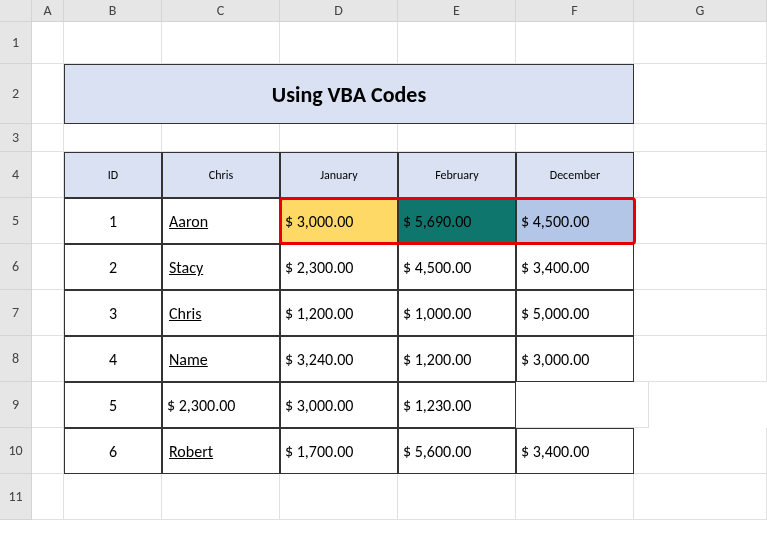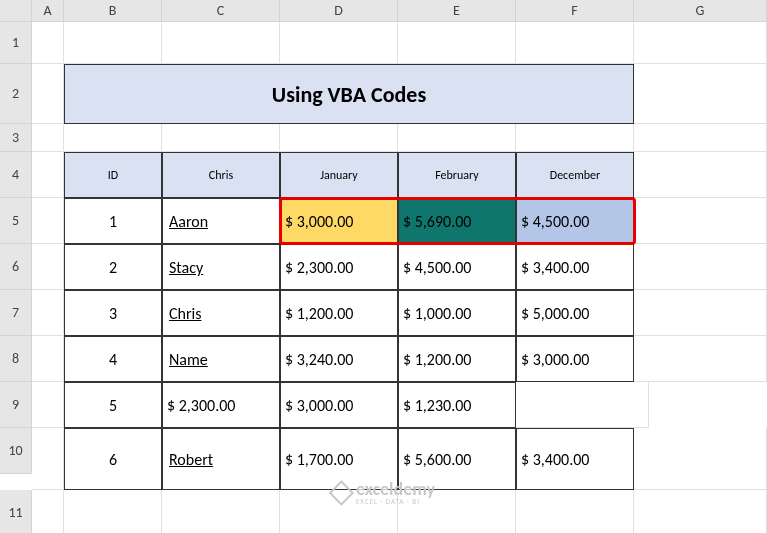--- a/index.html
+++ b/index.html
@@ -278,21 +278,21 @@
     <div class="sheet-row" style="height:46px">
       <div class="row-header" style="height:46px">9</div>
       <div class="cell c-A"></div>
       <div class="cell c-B tbl-cell center">5</div>
       <div class="cell c-D tbl-cell money">$ 2,300.00</div>
       <div class="cell c-E tbl-cell money">$ 3,000.00</div>
       <div class="cell c-F tbl-cell money">$ 1,230.00</div>
       <div class="cell c-G"></div>
     </div>
 
-    <div class="sheet-row" style="height:62px">
+    <div class="sheet-row" style="height:46px">
       <div class="row-header" style="height:46px">10</div>
       <div class="cell c-A"></div>
       <div class="cell c-B tbl-cell center">6</div>
       <div class="cell c-C tbl-cell left">Robert</div>
       <div class="cell c-D tbl-cell money">$ 1,700.00</div>
       <div class="cell c-E tbl-cell money">$ 5,600.00</div>
       <div class="cell c-F tbl-cell money">$ 3,400.00</div>
       <div class="cell c-G"></div>
     </div>
 
@@ -304,21 +304,14 @@
       <div class="cell c-D"></div>
       <div class="cell c-E"></div>
       <div class="cell c-F"></div>
       <div class="cell c-G"></div>
     </div>
 
   </div>
 
   <div class="red-box" style="top:197px; left:279px; width:357px; height:48px;"></div>
 
-  <div class="watermark">
-    <div class="icon"></div>
-    <div class="brand">
-      <span class="brand-name">exceldemy</span>
-      <span class="brand-tag">EXCEL · DATA · BI</span>
-    </div>
-  </div>
 
 </div>
 
 </body></html>

